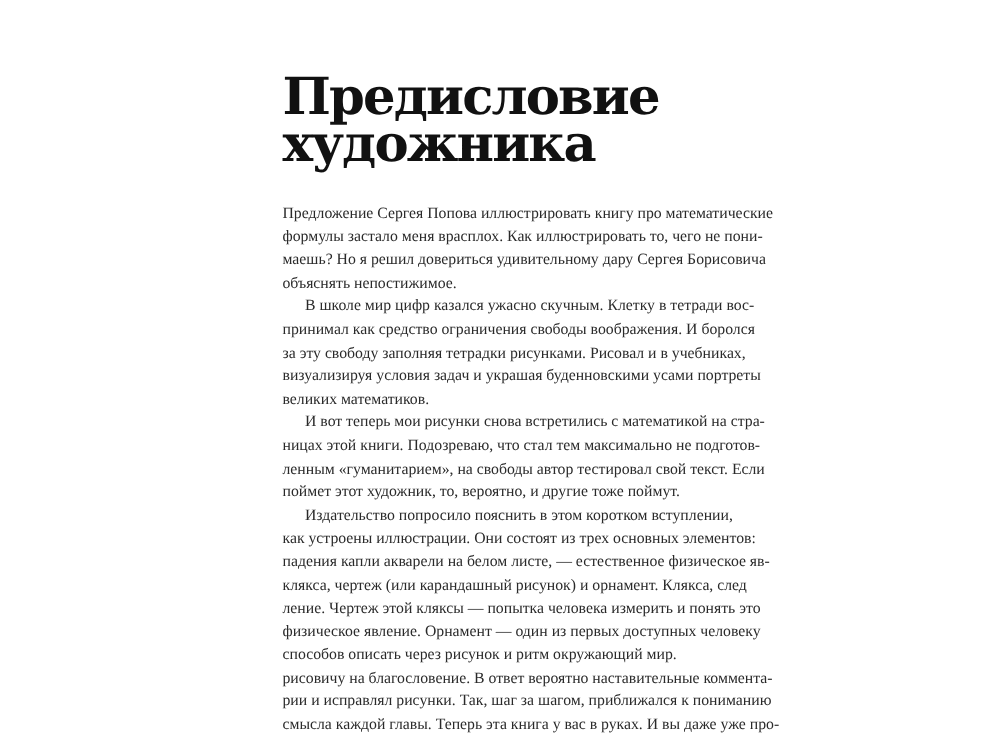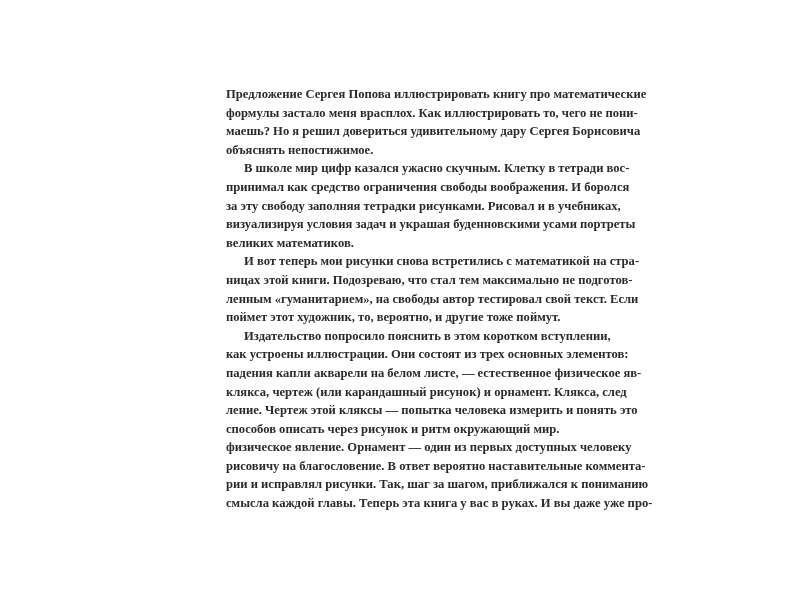--- a/index.html
+++ b/index.html
@@ -21,28 +21,32 @@
     .title span { display: block; }
     .body { margin-top: 27px; }
     .para {
       margin: 0;
       font-size: 12.6px;
       line-height: 18.6px;
       text-align: justify;
       color: #2a2a2a;
       hyphens: manual;
     }
-    .para .ln { display: block; text-align: justify; text-align-last: justify; white-space: nowrap; font-weight: bold; }
+    .para .ln { display: block; text-align: justify; text-align-last: justify; white-space: nowrap; }
     .para .ln.last { text-align-last: left; }
     .para .ln.indent { text-indent: 18px; }
   </style>
 </head>
 <body>
 
 <div class="page">
+  <h1 class="title">
+    <span>Предисловие</span>
+    <span>художника</span>
+  </h1>
 
   <div class="body">
     <p class="para">
       <span class="ln">Предложение Сергея Попова иллюстрировать книгу про математические</span>
       <span class="ln">формулы застало меня врасплох. Как иллюстрировать то, чего не пони-</span>
       <span class="ln">маешь? Но я решил довериться удивительному дару Сергея Борисовича</span>
       <span class="ln last">объяснять непостижимое.</span>
     </p>
     <p class="para">
       <span class="ln indent">В школе мир цифр казался ужасно скучным. Клетку в тетради вос-</span>
@@ -56,22 +60,22 @@
       <span class="ln">ницах этой книги. Подозреваю, что стал тем максимально не подготов-</span>
       <span class="ln">ленным «гуманитарием», на свободы автор тестировал свой текст. Если</span>
       <span class="ln last">поймет этот художник, то, вероятно, и другие тоже поймут.</span>
     </p>
     <p class="para">
       <span class="ln indent">Издательство попросило пояснить в этом коротком вступлении,</span>
       <span class="ln">как устроены иллюстрации. Они состоят из трех основных элементов:</span>
       <span class="ln">падения капли акварели на белом листе, — естественное физическое яв-</span>
       <span class="ln">клякса, чертеж (или карандашный рисунок) и орнамент. Клякса, след</span>
       <span class="ln">ление. Чертеж этой кляксы — попытка человека измерить и понять это</span>
+      <span class="ln">физическое явление. Орнамент — один из первых доступных человеку</span>
       <span class="ln last">способов описать через рисунок и ритм окружающий мир.</span>
-      <span class="ln">физическое явление. Орнамент — один из первых доступных человеку</span>
     </p>
     <p class="para">
       <span class="ln">рисовичу на благословение. В ответ вероятно наставительные коммента-</span>
       <span class="ln">рии и исправлял рисунки. Так, шаг за шагом, приближался к пониманию</span>
       <span class="ln">смысла каждой главы. Теперь эта книга у вас в руках. И вы даже уже про-</span>
 
     </p>
   </div>
 
 </div>

